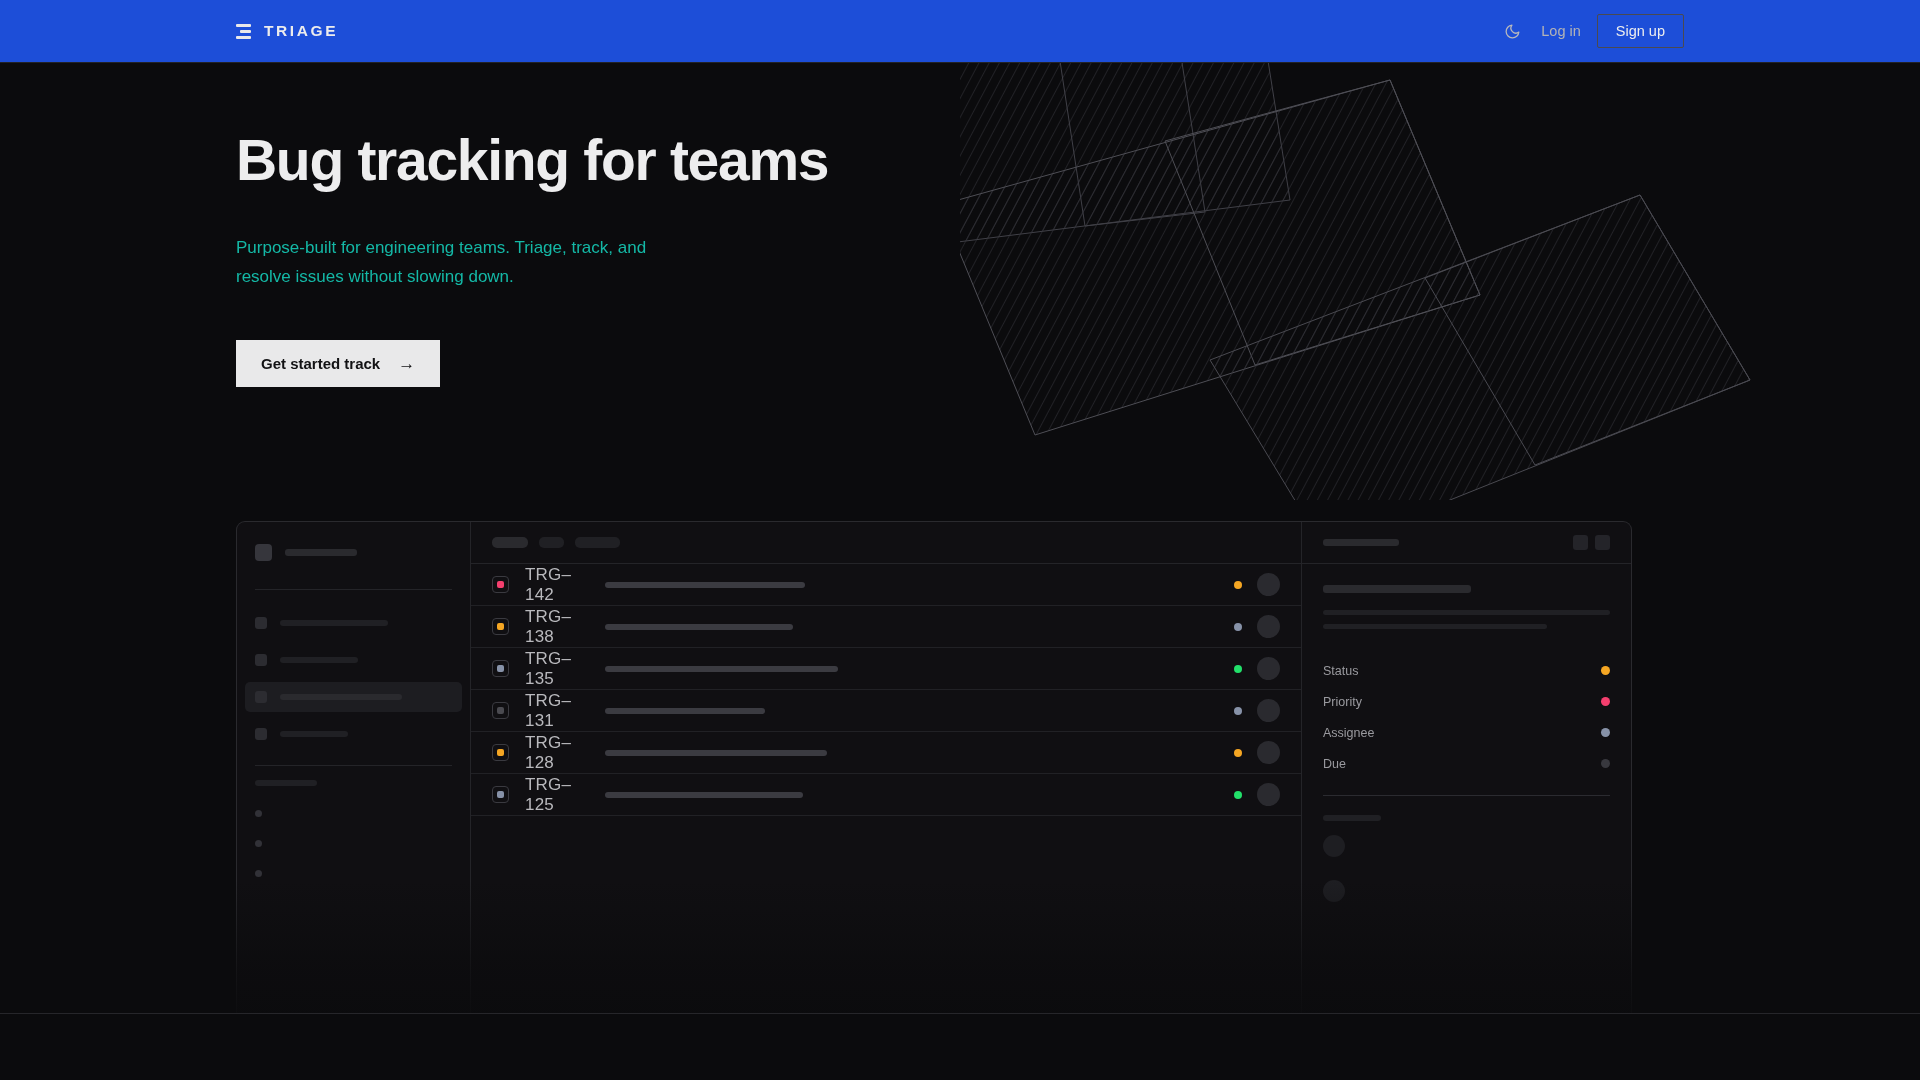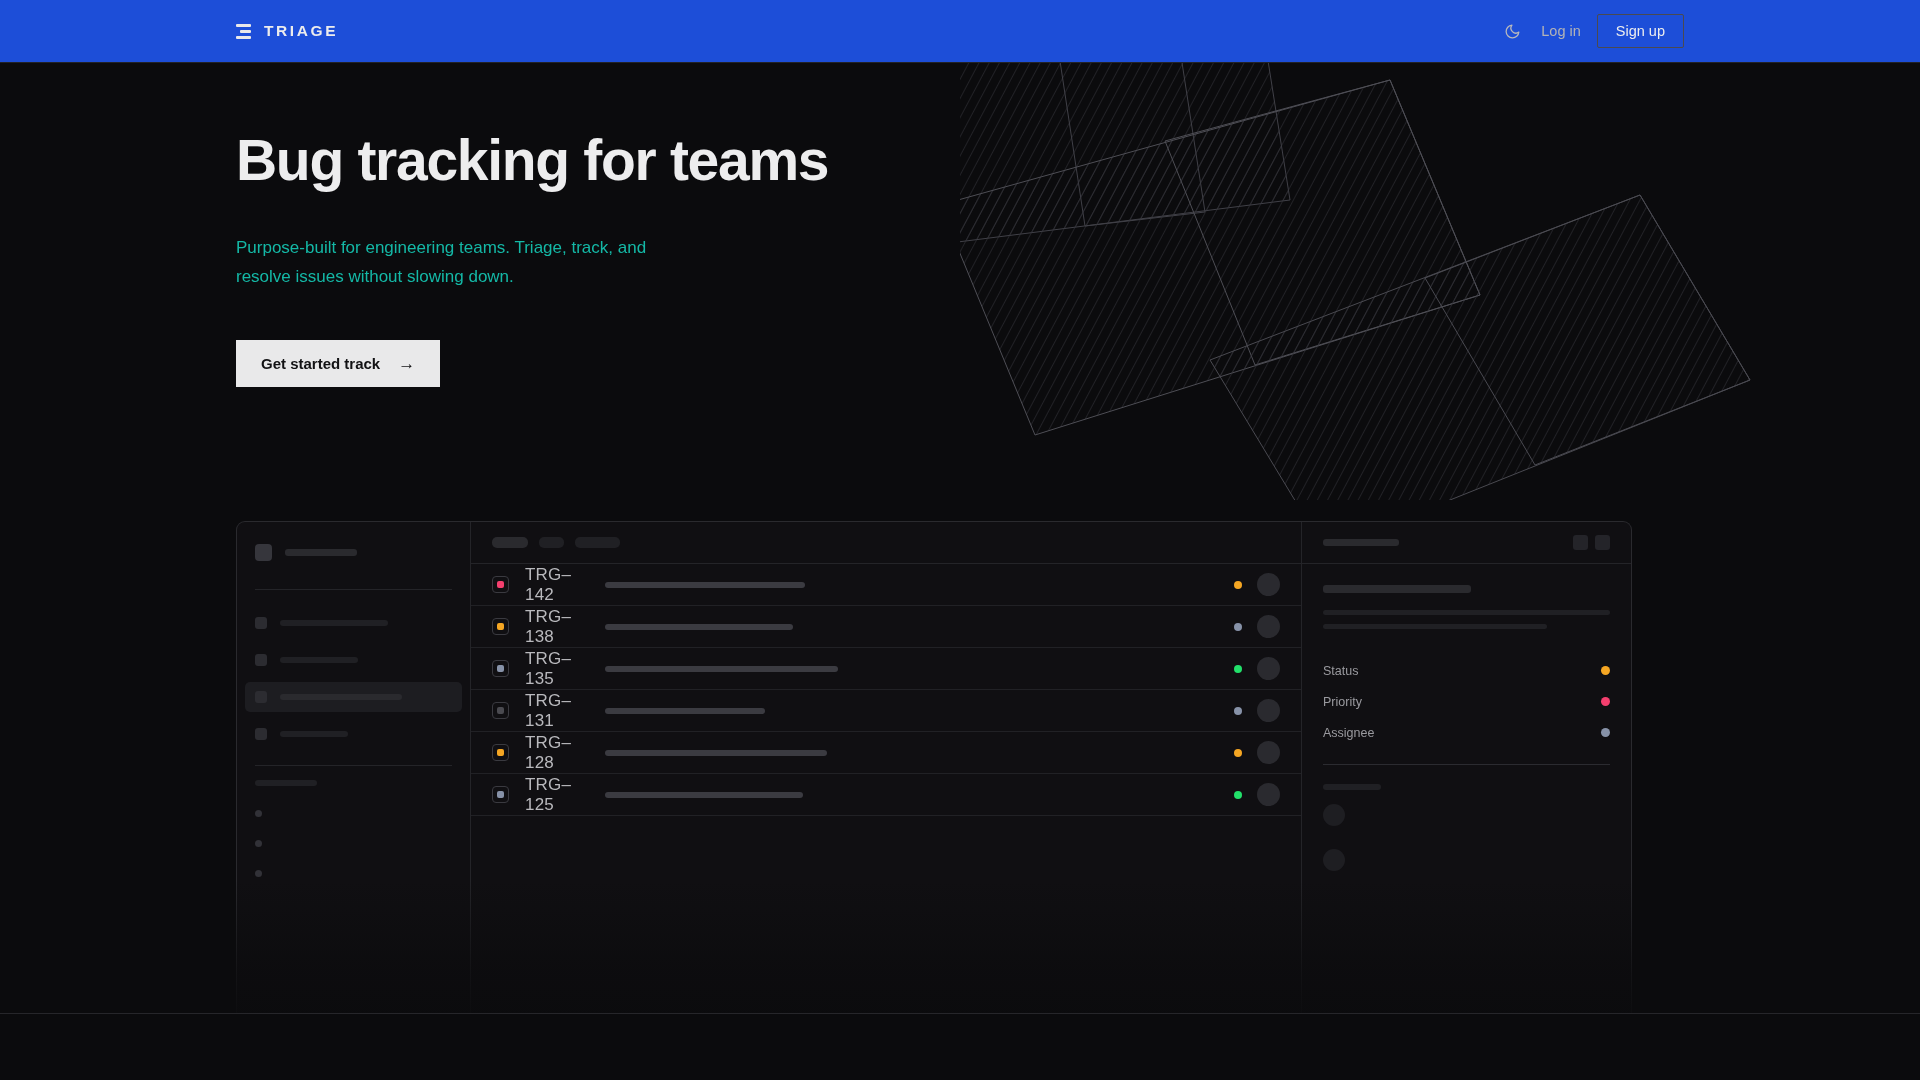--- a/index.html
+++ b/index.html
@@ -347,20 +347,24 @@
               <span class="det-val" style="background:#f5a623"></span>
             </div>
             <div class="det-row">
               <span class="det-label">Priority</span>
               <span class="det-val" style="background:#f43f6e"></span>
             </div>
             <div class="det-row">
               <span class="det-label">Assignee</span>
               <span class="det-val" style="background:#8792a8"></span>
             </div>
+            <div class="det-row">
+              <span class="det-label">Due</span>
+              <span class="det-val" style="background:#38383e"></span>
+            </div>
           </div>
         <div class="det-hr"></div>
         <span class="sk-dim" style="display:block;width:58px;height:6px;margin:19px 0 14px 0;"></span>
         <div id="det-avatars">
             <div style="margin-bottom: 23px;">
               <span class="det-avatar" style="display:block"></span>
             </div>
             <div style="margin-bottom: 23px;">
               <span class="det-avatar" style="display:block"></span>
             </div>

